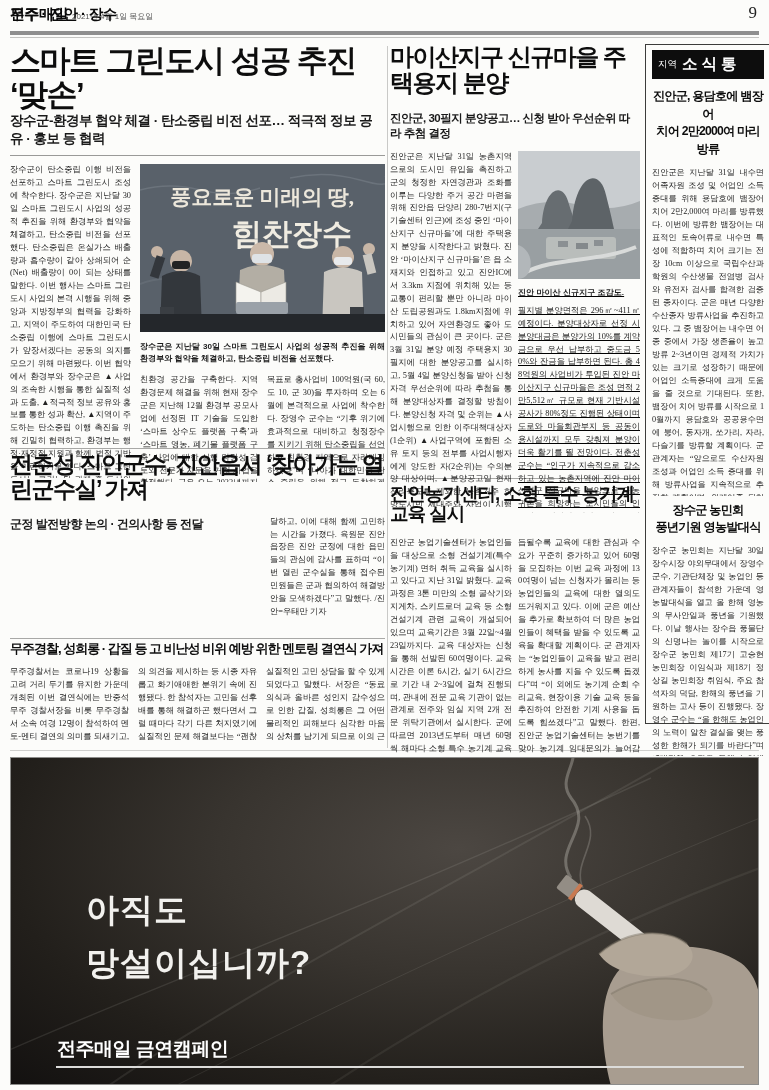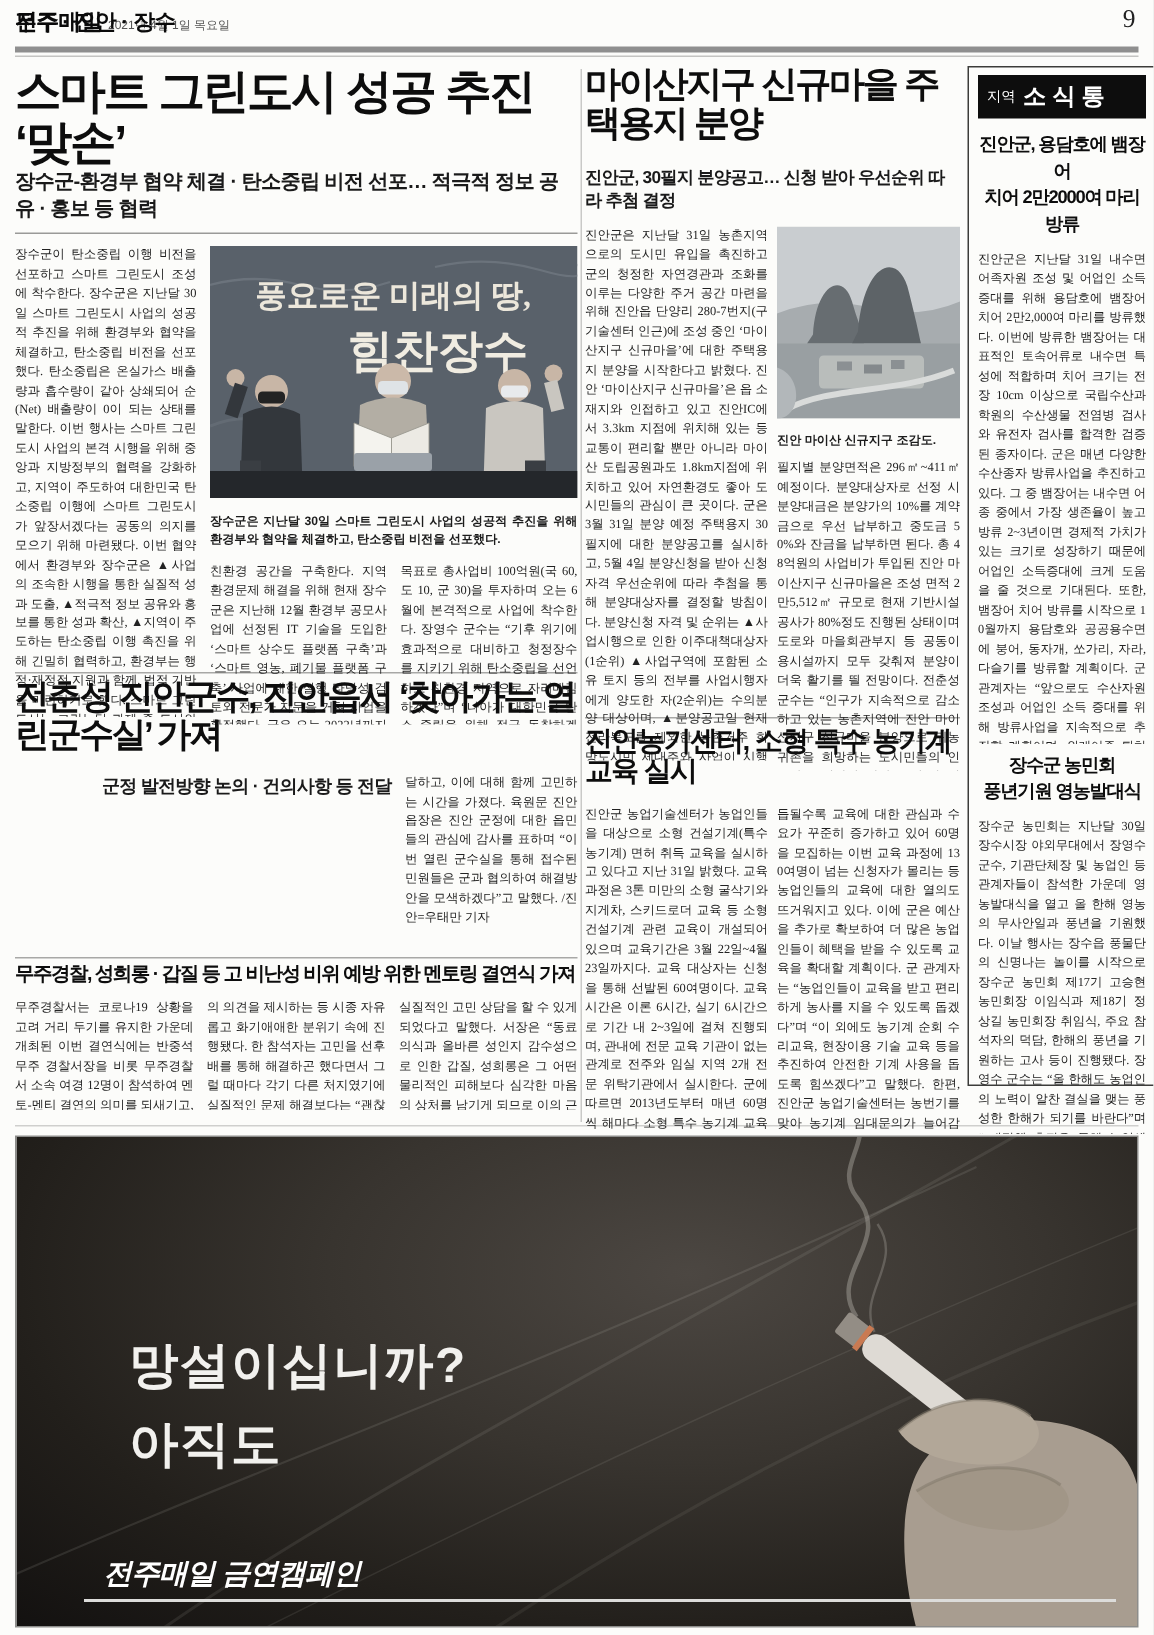--- a/index.html
+++ b/index.html
@@ -37,30 +37,30 @@
   .a1-cap { margin-top:5px; height:26px; overflow:hidden; }
   .a1-cols { display:flex; gap:9px; margin-top:7px; }
   .a1-cols .col { width:118px; height:108px; }
 
   
   .a2 { position:absolute; left:390px; top:44px; width:250px; }
   .a2 .headline { font-size:24px; }
   .a2 .subtitle { font-size:11.5px; margin-top:14px; }
   .a2-body { display:flex; gap:6px; margin-top:10px; }
   .a2-c1 { width:122px; height:356px; }
-  .a2-right { width:122px; }
+  .a2-right { width:122px;text-decoration:underline; }
   .a2-cap { margin-top:4px; height:12px; overflow:hidden; font-weight:700; }
   .a2-c2 { width:122px; height:208px; margin-top:6px; }
 
   
   .a3 { position:absolute; left:10px; top:452px; width:375px; }
   .a3 .headline { font-size:23px; }
   .a3-body { display:flex; gap:9px; margin-top:13px; }
   .a3-left { width:251px; }
-  .a3 .subtitle { font-size:12px;text-align:right; }
+  .a3 .subtitle { font-size:12px; }
   .a3-cols { display:flex; gap:9px; margin-top:13px; }
   .a3-cols .col { width:121px; height:108px; }
   .a3-c3 { width:115px; height:143px; }
 
   
   .a4 { position:absolute; left:390px; top:484px; width:250px; }
   .a4 .headline { font-size:18.5px; letter-spacing:-1px; }
   .a4-body { display:flex; gap:6px; margin-top:12px; }
   .a4-body .col { width:122px; height:226px; }
 
@@ -84,21 +84,21 @@
   .sb-b1 { height:330px; }
   .sb-b2 { height:212px; }
 
   
   .ad { position:absolute; left:10px; top:757px; width:749px; height:328px;
         border:1px solid #8d8d8b; overflow:hidden;
         background:radial-gradient(ellipse at 60% 28%, #4c4742 0%, #38342f 38%, #221f1b 72%, #131110 100%); }
   .ad-smoke { position:absolute; inset:0; }
   .ad-text { position:absolute; left:75px; top:126px; color:#f2f1ee; font-size:33px;
              font-weight:600; letter-spacing:1px; line-height:1.6; }
-  .ad-campaign { position:absolute; left:58px; top:278px; color:#fff; font-size:19px; font-weight:800; letter-spacing:-0.5px;font-style:italic; }
+  .ad-campaign { position:absolute; left:46px; top:278px; color:#fff; font-size:19px; font-weight:800; letter-spacing:-0.5px; }
   .ad-line { position:absolute; left:45px; right:14px; top:308px; height:2px; background:#dcdcda; }
 </style>
 </head>
 <body>
 
 <div class="page">
 
   <div class="masthead">
     <span class="mh-logo">전주매일</span>
     <span class="mh-date">2021년 4월 1일 목요일</span>
@@ -249,20 +249,20 @@
           <rect x="700" y="121" width="18" height="19" rx="9" fill="#c2b49a"></rect>
         </g>
         <path d="M610,210 C650,180 700,185 730,205 C760,228 749,280 749,328 L600,328 C590,290 585,235 610,210 Z" fill="#a89d90"></path>
         <path d="M588,196 C620,168 660,172 676,186 C690,200 676,216 654,218 C630,220 600,214 588,196 Z" fill="#b2a798"></path>
         <path d="M600,236 C636,214 678,218 696,232 C710,246 696,260 672,262 C646,264 612,256 600,236 Z" fill="#a19687"></path>
         <path d="M588,196 C620,168 660,172 676,186" stroke="#7e7568" stroke-width="2" fill="none" opacity="0.5"></path>
         <path d="M600,236 C636,214 678,218 696,232" stroke="#7e7568" stroke-width="2" fill="none" opacity="0.5"></path>
       </g>
     </svg>
     <div class="ad-text">
+      <div>아직도</div>
       <div>망설이십니까?</div>
-      <div>아직도</div>
     </div>
     <div class="ad-campaign">전주매일 금연캠페인</div>
     <div class="ad-line"></div>
   </div>
 
 </div>
 
 </body></html>

